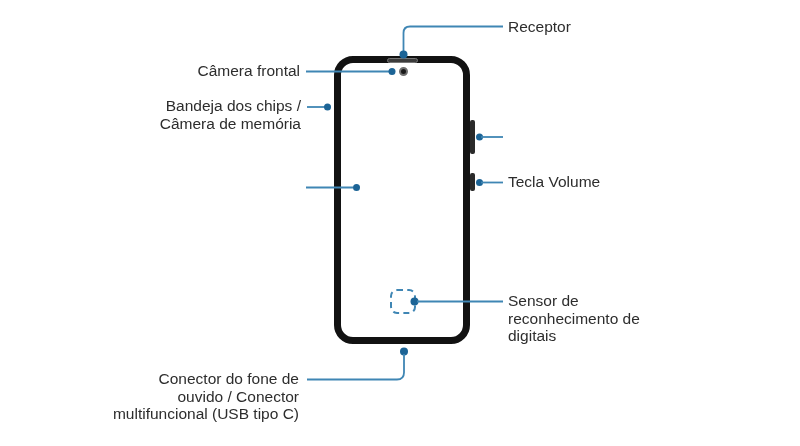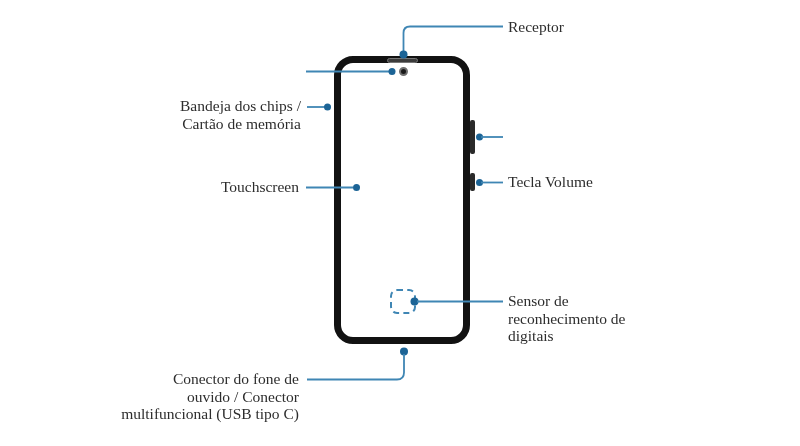--- a/index.html
+++ b/index.html
@@ -5,21 +5,21 @@
   :root{
     --accent:#3f86b4;
     --accent_dark:#1c6496;
     --text:#2d2d2d;
     --phone_outline:#121212;
     --key_color:#2a2a2a;
   }
   html,body{margin:0;padding:0;background:#ffffff;}
   .canvas{
     position:relative;width:800px;height:446px;background:#ffffff;overflow:hidden;
-    font-family:Liberation Serif, serif;
+    font-family:Liberation Sans, sans-serif;
   }
   .label{
     position:absolute;color:var(--text);font-size:15.5px;line-height:18px;
     white-space:pre-line;letter-spacing:0px;
   }
   .label.right{text-align:right;}
   .label.tight{line-height:17.5px;}
   .phone-body{
     position:absolute;left:334px;top:56px;width:136px;height:288px;
     box-sizing:border-box;border:7px solid var(--phone_outline);
@@ -82,26 +82,26 @@
 
     <circle class="dot" cx="414.5" cy="301.5" r="4"></circle>
     <line class="line" x1="417" y1="301.5" x2="503" y2="301.5"></line>
 
     <circle class="dot" cx="404" cy="351.5" r="4"></circle>
     <path class="line" d="M404,354 V372.5 Q404,379.5 397,379.5 H307"></path>
   </svg>
 
   <div class="label" style="left:508px;top:18px;">Receptor</div>
 
+  <div class="label right" style="right:500px;top:62px;">Câmera frontal</div>
 
   <div class="label right" style="right:499px;top:97px;">Bandeja dos chips /
-Cartão de memória</div>
+Câmera de memória</div>
 
 
-  <div class="label right" style="right:501px;top:178px;">Touchscreen</div>
 
   <div class="label" style="left:508px;top:173px;">Tecla Volume</div>
 
   <div class="label tight" style="left:508px;top:292px;">Sensor de
 reconhecimento de
 digitais</div>
 
   <div class="label right tight" style="right:501px;top:370px;">Conector do fone de
 ouvido / Conector
 multifuncional (USB tipo C)</div>

